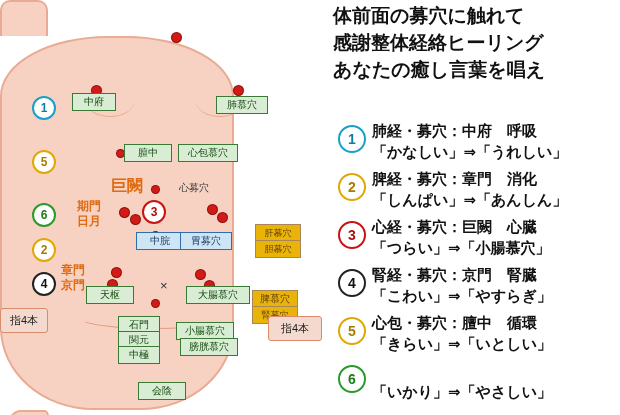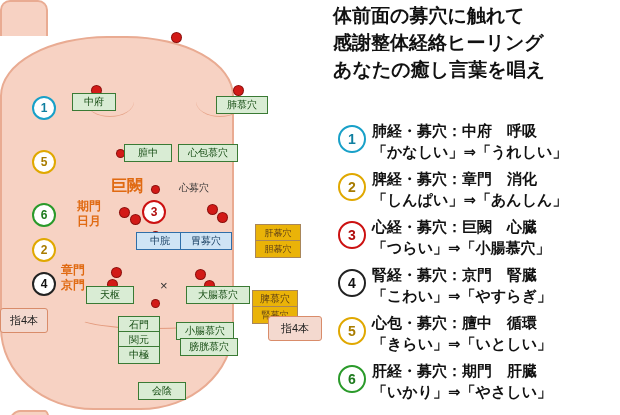--- a/index.html
+++ b/index.html
@@ -218,18 +218,17 @@
     </div>
 
     <div class="row" style="top:314px;">
       <div class="num" style="border-color:#e0a800;color:#a87c00;">5</div>
       <div class="t1">心包・募穴：膻中　循環</div>
       <div class="t2">「きらい」⇒「いとしい」</div>
     </div>
 
     <div class="row" style="top:362px;">
       <div class="num" style="border-color:#2a9a2a;color:#1d7a1d;">6</div>
-      <div class="t1">肝経・募穴：期門　肝臓</div>
       <div class="t2">「いかり」⇒「やさしい」</div>
     </div>
 
   </div>
 </div>
 
 </body></html>

